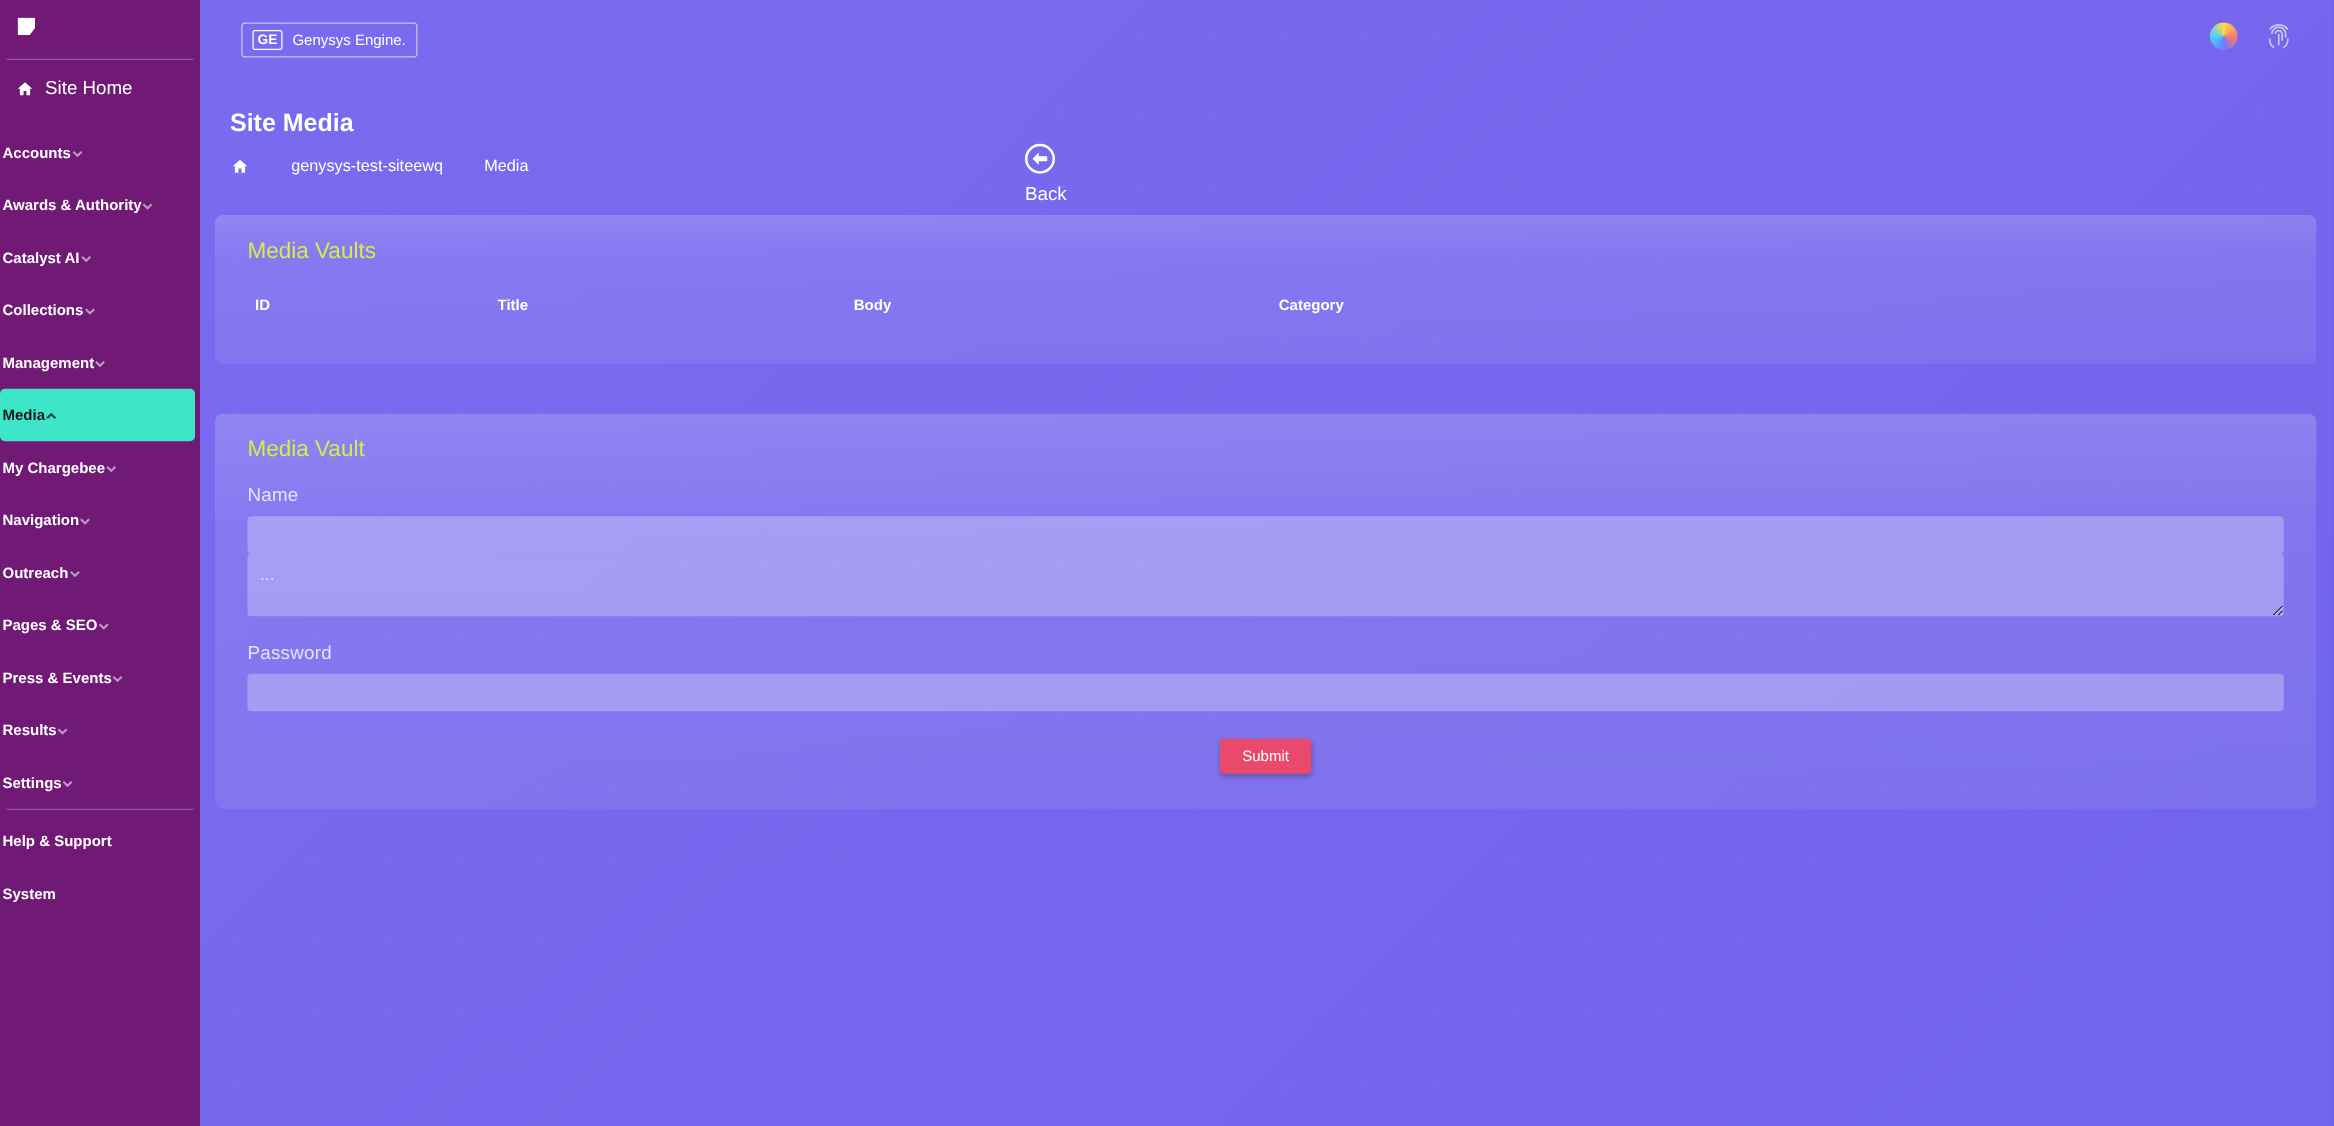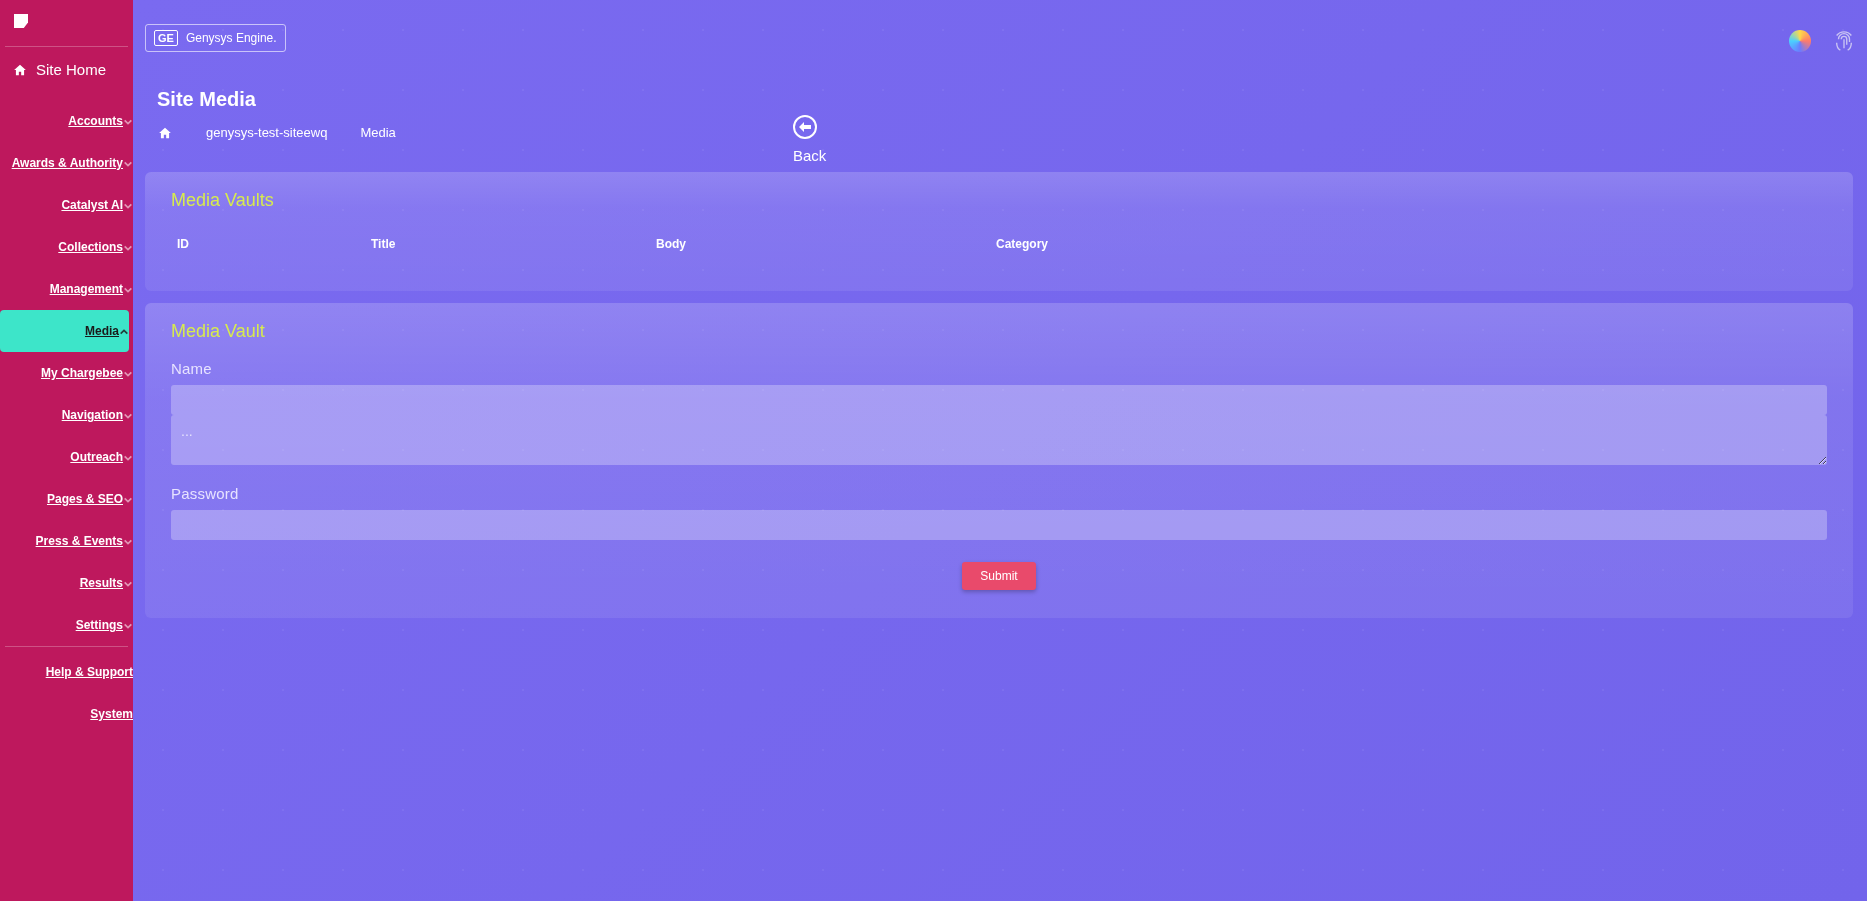--- a/index.html
+++ b/index.html
@@ -17,22 +17,22 @@
   position: relative;
 }
 
 .layout {
   display: flex;
   height: 100%;
 }
 
 
 .sidebar {
-  width: 133px;
-  background: #be185d;
+  width: 160px;
+  background: #701a75;
   display: flex;
   flex-direction: column;
   flex-shrink: 0;
 }
 
 .sidebar-logo {
   padding: 14px;
 }
 
 .sidebar-logo .broken-img {
@@ -66,28 +66,27 @@
 
 .nav-items {
   display: flex;
   flex-direction: column;
   margin-top: 8px;
 }
 
 .nav-item {
   display: flex;
   align-items: center;
-  justify-content: flex-end;
-  padding: 0 0 0 2px;
+  justify-content: flex-start;
+  padding: 0 24px 0 2px;
   height: 42px;
   color: #fff;
   font-size: 12px;
   font-weight: 600;
   cursor: pointer;
-  text-decoration: underline;
 }
 
 .nav-item.active {
   background: #3de5c9;
   color: #1a1a1a;
   border-radius: 4px;
   margin: 0 4px 0 0;
 }
 
 .nav-item .chevron {
@@ -122,23 +121,23 @@
   position:absolute;
   inset:0;
   background-image: radial-gradient(rgba(255,255,255,0.06) 1px, transparent 1px);
   background-size: 60px 60px;
   pointer-events:none;
 }
 
 
 .topbar {
   display: flex;
-  align-items: flex-end;
+  align-items: flex-start;
   justify-content: space-between;
-  padding: 18px 12px;
+  padding: 18px 33px;
   height: 70px;
   position: relative;
   z-index: 2;
 }
 
 .brand {
   display: flex;
   align-items: center;
   gap: 8px;
   border: 1px solid rgba(255,255,255,0.6);
@@ -250,21 +249,21 @@
   font-size: 12px;
   font-weight: 600;
   padding: 8px 0 18px;
 }
 
 .th-id    { width: 200px; padding-left: 6px; }
 .th-title { width: 285px; }
 .th-body  { width: 340px; }
 .th-cat   { }
 
-.card2 { margin-top: 12px; padding-bottom: 28px; }
+.card2 { margin-top: 40px; padding-bottom: 28px; }
 
 .form-label {
   display: block;
   color: #e7e3ff;
   font-size: 15px;
   margin: 16px 0 8px;
   letter-spacing: 0.2px;
 }
 
 .form-input, .form-textarea {

